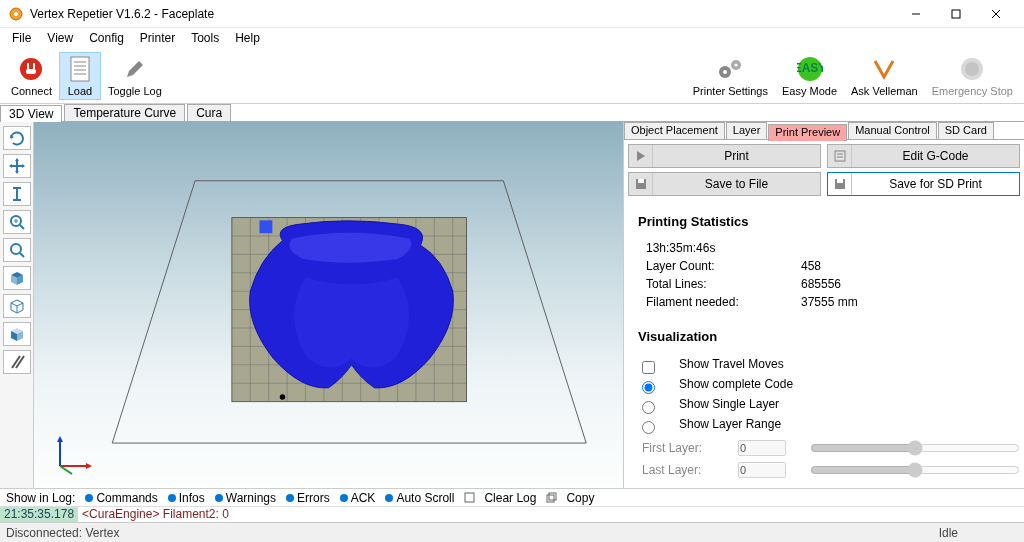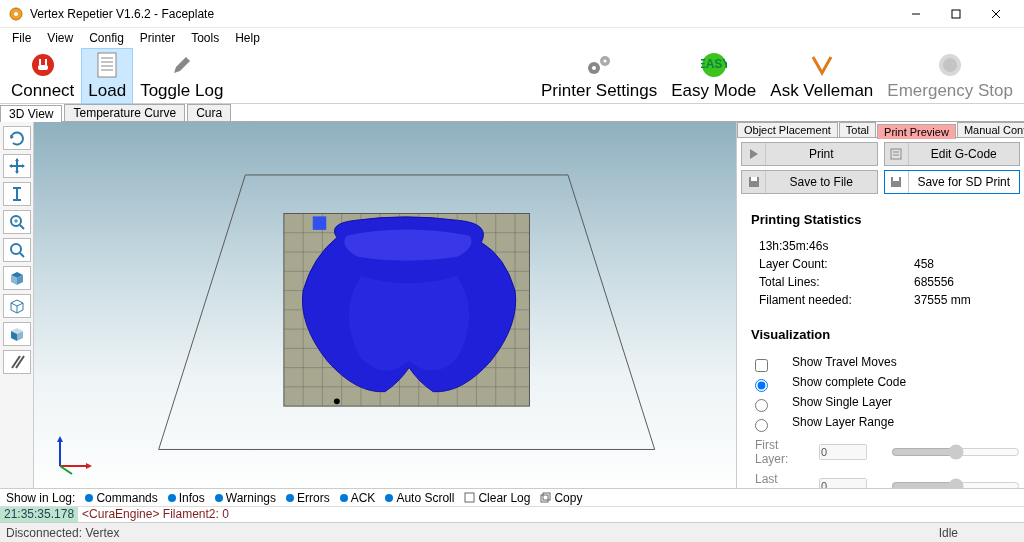--- a/index.html
+++ b/index.html
@@ -10,36 +10,36 @@
 .titlebar .title { flex: 1; font-size: 12px; }
 .titlebar .winbtn { width: 40px; height: 24px; display: inline-flex; align-items: center; justify-content: center; }
 
 .menubar { height: 20px; display: flex; align-items: center; padding: 0 4px; background: #fff; }
 .menubar .menuitem { padding: 2px 8px; cursor: default; }
 
 .toolbar { height: 56px; display: flex; align-items: center; padding: 2px 4px; background: #fff; border-bottom: 1px solid #d0d0d0; }
 .toolbar .tbtn { display: flex; flex-direction: column; align-items: center; justify-content: center; padding: 2px 6px; min-width: 42px; border: 1px solid transparent; }
 .toolbar .tbtn.active { background: #cce8ff; border: 1px solid #99d1ff; }
 .toolbar .tbtn .ticon { width: 28px; height: 28px; display: flex; align-items: center; justify-content: center; }
-.toolbar .tbtn .tlabel { font-size: 17px; margin-top: 2px; }
+.toolbar .tbtn .tlabel { font-size: 11px; margin-top: 2px; }
 .toolbar .spacer { flex: 1; }
 
 .tabstrip { height: 18px; display: flex; align-items: flex-end; background: #fff; border-bottom: 1px solid #aaa; }
 .tabstrip .tab { padding: 1px 8px; font-size: 12px; border: 1px solid #aaa; border-bottom: none; background: #f0f0f0; margin-right: 2px; }
 .tabstrip .tab.active { background: #fff; position: relative; top: 1px; }
 
 .main { flex: 1; display: flex; min-height: 0; }
 
 .vtoolbar { width: 34px; background: #f5f5f5; border-right: 1px solid #ccc; display: flex; flex-direction: column; align-items: center; padding-top: 4px; gap: 4px; }
 .vtoolbar .vbtn { width: 28px; height: 24px; display: flex; align-items: center; justify-content: center; border: 1px solid #bbb; background: #fff; }
 
 .viewport { flex: 1; background: linear-gradient(to bottom, #8fb0bf 0%, #c9dbe2 40%, #eef4f6 70%, #fdfefe 100%); position: relative; }
 .axes { position: absolute; left: 16px; bottom: 12px; }
 
-.rightpanel { width: 288px; border-left: 1px solid #ccc; display: flex; flex-direction: column; background: #fff; }
+.rightpanel { width: 401px; border-left: 1px solid #ccc; display: flex; flex-direction: column; background: #fff; }
 .rtabs { height: 18px; display: flex; border-bottom: 1px solid #aaa; }
 .rtabs .rtab { padding: 1px 6px; font-size: 11px; border: 1px solid #aaa; border-bottom: none; background: #f0f0f0; margin-right: 1px; white-space: nowrap; }
 .rtabs .rtab.active { background: #fca5a5; position: relative; top: 2px; }
 
 .previewbody { padding: 4px; display: flex; flex-direction: column; gap: 4px; }
 .btnrow { display: flex; gap: 6px; }
 .btnrow .btnbox { flex: 1; display: flex; align-items: center; height: 24px; background: #e1e1e1; border: 1px solid #adadad; }
 .btnrow .btnbox.hl { border: 1px solid #0078d7; background:#fff;}
 .btnrow .btnbox .iconcell { width: 24px; display:flex;align-items:center;justify-content:center;border-right:1px solid #c8c8c8;height:100%; }
 .btnrow .btnbox .lblcell { flex:1; text-align:center; font-size:12px; }
@@ -52,21 +52,21 @@
 
 .viz { padding-left: 14px; font-size:13px; }
 .viz label { display:flex; align-items:flex-end; gap:24px; line-height:20px; }
 .viz .layerctl { display:flex; align-items:center; gap:24px; margin-top:6px; color:#888;}
 .viz .layerctl input[type=number]{ width:48px; font-size:11px;}
 .viz .layerctl .slider { flex:1; height:14px; }
 
 .logbar { height: 18px; display:flex; align-items:center; gap:10px; padding:0 6px; border-top:1px solid #ccc; background:#fff; font-size:11px; }
 .logbar .chk { display:inline-flex;align-items:center;gap:3px;}
 .logbar .dot{width:8px;height:8px;border-radius:50%;background:#0078d7;display:inline-block;}
-.logbar .plain{display:inline-flex;align-items:center;gap:3px;}
+.logbar .plain{display:inline-flex;align-items:center;gap:9px;}
 
 .console { height: 16px; background:#fff; border-top:1px solid #ddd; display:flex; font-family:Consolas,monospace;font-size:11px; }
 .console .ts{ background:#bde4cf; color:#245; padding:0 4px;}
 .console .ln{ color:#7f1d1d; padding-left:4px;}
 
 .statusbar { height: 20px; border-top:1px solid #ccc; display:flex;align-items:center;padding:0 6px;font-size:12px;background:#f0f0f0;color:#444; }
 .statusbar .sfill{flex:1;}
 
 .muted{color:#888;}
 </style>
@@ -294,21 +294,21 @@
         <path d="M10 4 L7 10 L13 10 Z" fill="#1040d0"></path>
       <line x1="10" y1="34" x2="38" y2="34" stroke="#d02020" stroke-width="2"></line>
         <path d="M42 34 L36 31 L36 37 Z" fill="#d02020"></path>
       <line x1="10" y1="34" x2="22" y2="42" stroke="#10a030" stroke-width="2"></line>
     </svg>
   </div>
 
   <div class="rightpanel">
     <div class="rtabs">
       <div class="rtab">Object Placement</div>
-      <div class="rtab">Total</div>
+      <div class="rtab">Layer</div>
       <div class="rtab active">Print Preview</div>
       <div class="rtab">Manual Control</div>
       <div class="rtab">SD Card</div>
     </div>
 
     <div class="previewbody">
       <div class="btnrow">
         <div class="btnbox">
           <span class="iconcell">
               <svg width="12" height="12">

